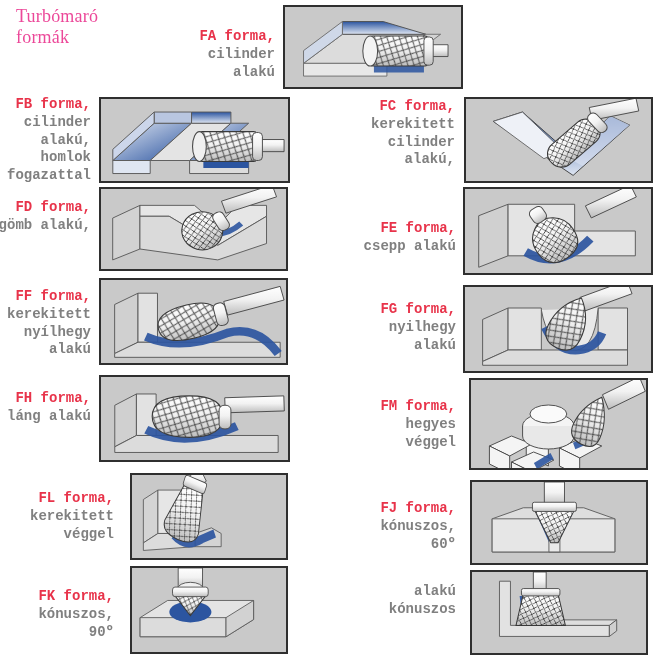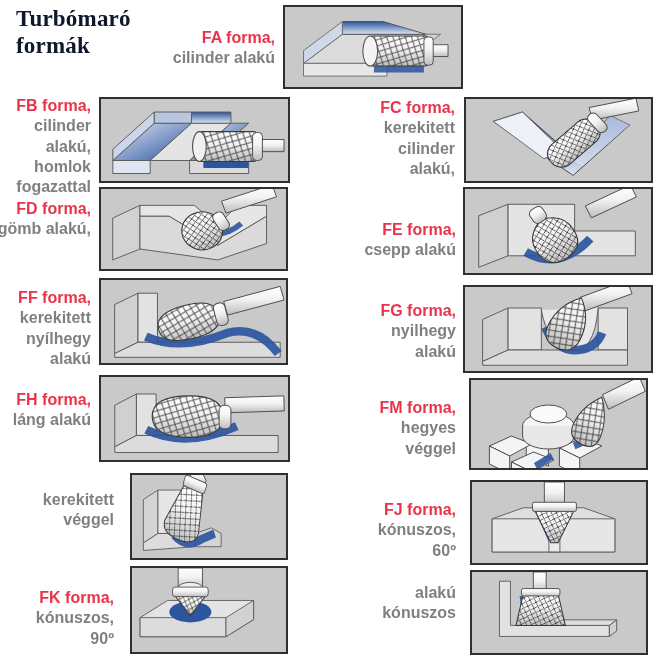--- a/index.html
+++ b/index.html
@@ -8,26 +8,26 @@
     background:#ffffff;
     font-family:"Liberation Sans", sans-serif;
     -webkit-font-smoothing:antialiased;
   }
   #sheet{position:absolute;inset:0;}
 
   
   .title{
     position:absolute;left:16px;top:6px;width:170px;
     font-family:"Liberation Serif", serif;
-    font-weight:bold;font-size:23px;line-height:1.17;
-    color:#0f172a;letter-spacing:.2px;
+    font-weight:normal;font-size:18px;line-height:1.17;
+    color:#ec4899;letter-spacing:.2px;
   }
 
   
-  .label{position:absolute;font-size:16px;line-height:1.27;font-weight:bold;color:#7a7a7a;}
+  .label{position:absolute;font-size:14px;line-height:1.27;font-weight:bold;color:#7a7a7a;font-family:Liberation Mono, monospace;}
   .label.right{text-align:right;}
   .code{color:#e8334a;display:block;}
   .desc{color:#808080;display:block;}
 
   
   .panel{
     position:absolute;
     background:#c9c9c9;
     border:2px solid #2f2f2f;
     box-sizing:border-box;
@@ -415,20 +415,21 @@
   </g>
   <path d="M112 66 l20 -8 M70 86 l18 -10" stroke="#2c55a0" stroke-width="7" fill="none" opacity=".9"></path>
   <polygon points="149.28291741863038,29.295372041400853 189.28291741863038,11.295372041400851 182.71708258136962,-3.295372041400851 142.71708258136962,14.704627958599149" fill="url(#metfm)" stroke="#4a4a4a" stroke-width="1"></polygon>
   <g transform="rotate(26 128,46)">
     <path d="M128 14 q16 18 16 38 q0 14 -16 14 q-16 0 -16 -14 q0 -20 16 -38 z" fill="url(#metfm)" stroke="#3a3a3a" stroke-width="1.1"></path>
     <path d="M128 14 q16 18 16 38 q0 14 -16 14 q-16 0 -16 -14 q0 -20 16 -38 z" fill="url(#hxfm)" opacity=".85"></path>
   </g>
         </svg>
       </div>
       <div class="label right" style="left: 10px; top: 490px; width: 104px;">
+        <span class="code">FL forma,</span>
         <span class="desc">kerekitett</span>
         <span class="desc">véggel</span>
       </div>
       <div class="panel" style="left: 130px; top: 473px; width: 158px; height: 87px;">
         <svg viewBox="0 0 190 88" preserveAspectRatio="none">
   <defs>
     <linearGradient id="bgfl" x1="0" y1="0" x2="0" y2="1">
       <stop offset="0" stop-color="#2c55a0"></stop>
               <stop offset="1" stop-color="#dfe6f2"></stop>
     </linearGradient>

